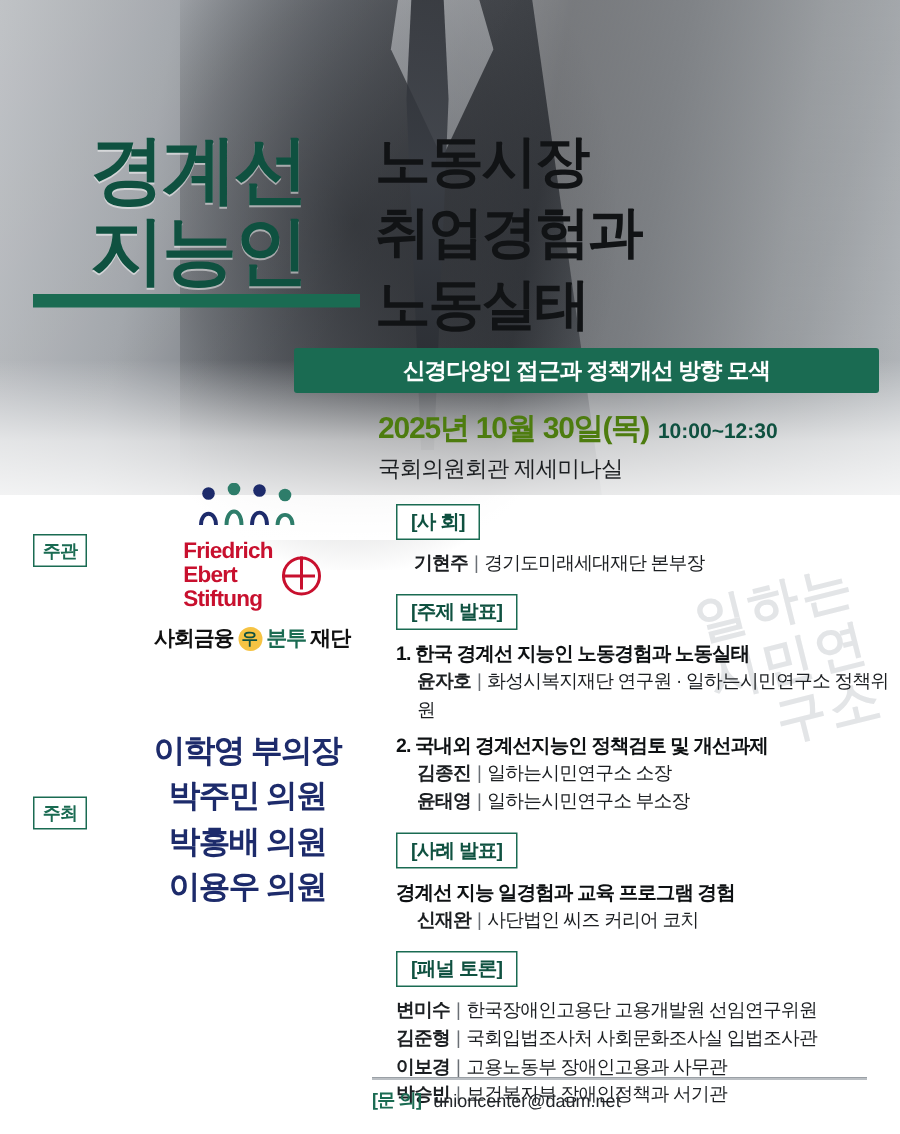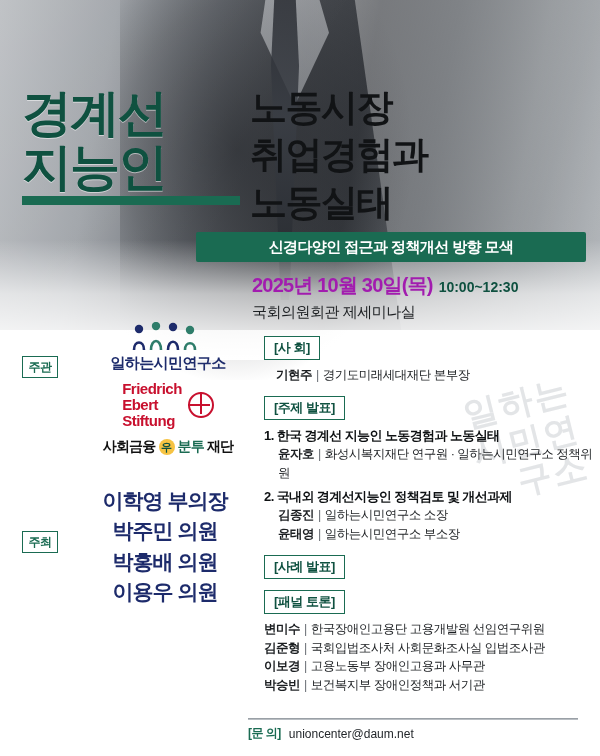--- a/index.html
+++ b/index.html
@@ -88,20 +88,21 @@
     left: 22px; top: 86px;
     width: 220px;
   }
   .title-left .kw {
     font-size: 50px;
     font-weight: 800;
     letter-spacing: -2px;
     line-height: 1.08;
     color: #0e4d3c;
     text-shadow: 0 1px 0 rgba(255,255,255,0.5);
+    text-align: center;
   }
   .title-left .kw .green { color: #0f5140; }
   .underline-bar {
     position: absolute;
     left: 22px; top: 196px;
     width: 218px; height: 9px;
     background: #1a6b52;
   }
 
   .title-right {
@@ -133,21 +134,21 @@
     font-weight: 700;
     letter-spacing: -0.6px;
   }
 
   .datetime {
     position: absolute;
     left: 252px; top: 272px;
     width: 340px;
   }
   .datetime .date {
-    color: #a21caf;
+    color: #4d7c0f;
     font-size: 20px;
     font-weight: 800;
     letter-spacing: -0.8px;
     display: inline-block;
   }
   .datetime .time {
     color: #0f5140;
     font-size: 14px;
     font-weight: 600;
     margin-left: 6px;
@@ -381,21 +382,20 @@
         <circle cx="14" cy="7" r="4.2" fill="#1d2b6b"></circle>
         <circle cx="31" cy="4" r="4.2" fill="#2e7d6a"></circle>
         <circle cx="48" cy="5" r="4.2" fill="#1d2b6b"></circle>
         <circle cx="65" cy="8" r="4.2" fill="#2e7d6a"></circle>
         <path d="M9 28 C9 18, 19 18, 19 28" stroke="#1d2b6b" stroke-width="2.6" fill="none"></path>
         <path d="M26 28 C26 16, 36 16, 36 28" stroke="#2e7d6a" stroke-width="2.6" fill="none"></path>
         <path d="M43 28 C43 17, 53 17, 53 28" stroke="#1d2b6b" stroke-width="2.6" fill="none"></path>
         <path d="M60 28 C60 19, 70 19, 70 28" stroke="#2e7d6a" stroke-width="2.6" fill="none"></path>
       </svg>
     </div>
-    <div class="org-name1">일하는시민연구소</div>
 
     <div class="fes-logo">
       <div class="fes-txt">
         <span>Friedrich</span>
         <span>Ebert</span>
         <span>Stiftung</span>
       </div>
       <div class="fes-globe"></div>
     </div>
 
@@ -437,20 +437,26 @@
           <span class="nm">김종진</span><span class="sep">|</span><span>일하는시민연구소 소장</span>
         </div>
         <div class="row indent2">
           <span class="nm">윤태영</span><span class="sep">|</span><span>일하는시민연구소 부소장</span>
         </div>
       </div>
     </div>
 
     <div class="sec">
       <div class="sec-head">[사례 발표]</div>
+      <div class="body">
+        <div class="topic">경계선 지능 일경험과 교육 프로그램 경험</div>
+        <div class="row indent2">
+          <span class="nm">신재완</span><span class="sep">|</span><span>사단법인 씨즈 커리어 코치</span>
+        </div>
+      </div>
     </div>
 
     <div class="sec">
       <div class="sec-head">[패널 토론]</div>
       <div class="body">
         <div class="row">
           <span class="nm">변미수</span><span class="sep">|</span><span>한국장애인고용단 고용개발원 선임연구위원</span>
         </div>
         <div class="row">
           <span class="nm">김준형</span><span class="sep">|</span><span>국회입법조사처 사회문화조사실 입법조사관</span>

